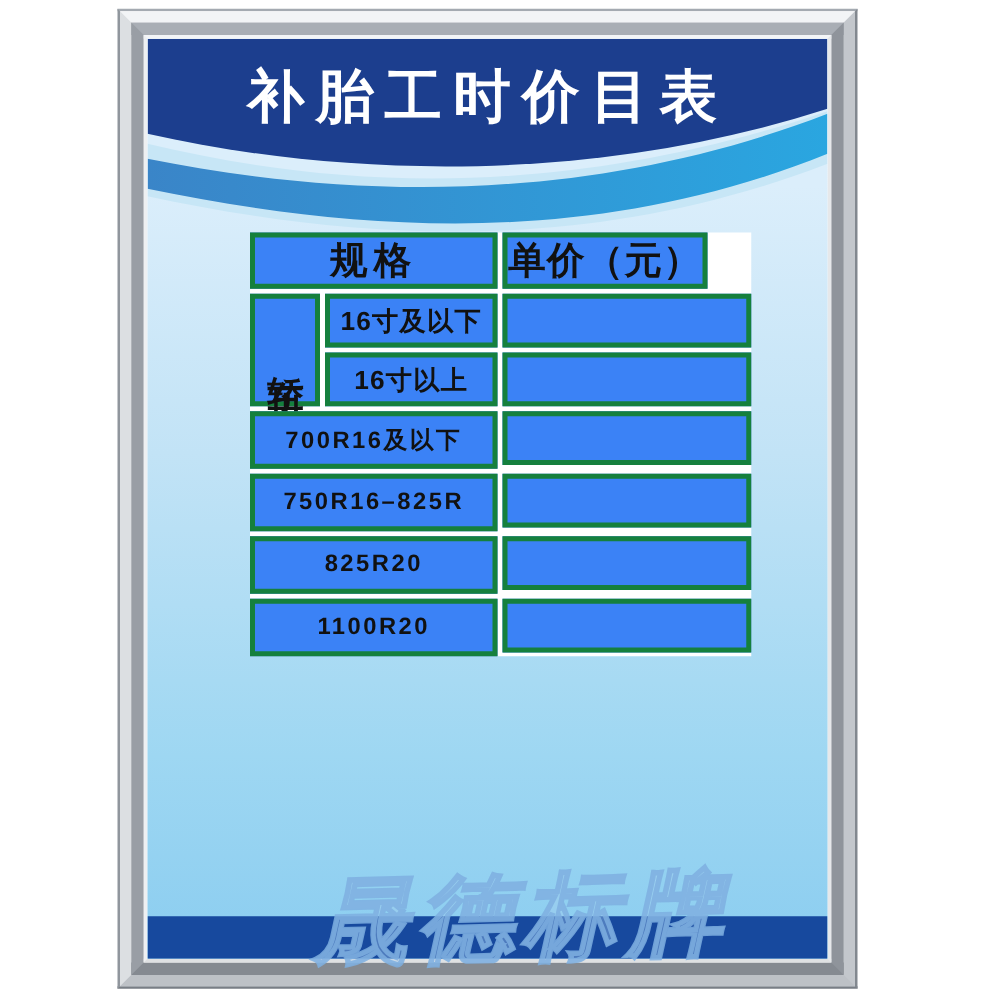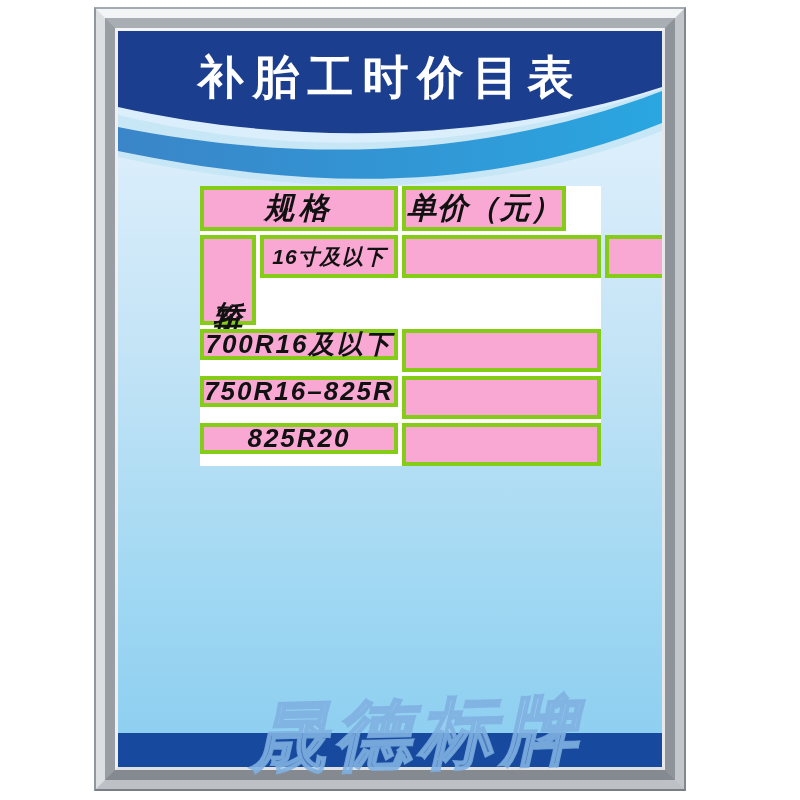--- a/index.html
+++ b/index.html
@@ -19,30 +19,30 @@
   
   .content{position:relative;width:100%;height:100%;overflow:hidden;
            background:linear-gradient(180deg,#dbeefb 16%,#c2e3f6 45%,#9ed7f2 78%,#8bcdf0 100%);}
   .swoosh{position:absolute;top:0;left:0;width:100%;height:160px;display:block;}
   .title{position:absolute;top:16px;left:0;width:100%;text-align:center;
          font-size:46px;font-weight:800;color:#ffffff;letter-spacing:9px;white-space:nowrap;}
 
   
   .table{position:absolute;left:82px;top:155px;width:401px;background:#ffffff;
          display:flex;flex-direction:column;gap:4px;}
-  .cell{box-sizing:border-box;background:#f9a8d4;border:4px solid #84cc16;color:#111111;
-        display:flex;align-items:center;justify-content:center;font-style:italic;}
+  .cell{box-sizing:border-box;background:#3b82f6;border:4px solid #15803d;color:#111111;
+        display:flex;align-items:center;justify-content:center;}
   .trow{display:flex;gap:4px;}
   .spec-h{width:198px;height:45px;font-size:30px;font-weight:600;letter-spacing:5px;}
   .price-h{width:164px;height:45px;font-size:30px;font-weight:600;letter-spacing:1px;}
-  .spec{width:198px;height:31px;font-size:26px;font-weight:600;letter-spacing:2px;}
+  .spec{width:198px;height:46px;font-size:19px;font-weight:600;letter-spacing:2px;}
   .price{width:199px;height:43px;}
   .glabel{width:56px;height:90px;font-size:29px;font-weight:600;
           writing-mode:vertical-rl;text-orientation:upright;letter-spacing:3px;}
-  .gcol{display:flex;flex-direction:row;gap:4px;border-radius:18px;}
+  .gcol{display:flex;flex-direction:column;gap:4px;border-radius:18px;}
   .gspec{width:138px;height:43px;font-size:21px;font-weight:600;letter-spacing:1px;}
   .gprice{width:199px;height:43px;}
 
   
   .footer-band{position:absolute;left:0;bottom:0;width:100%;height:34px;background:#17499e;}
   .watermark{position:absolute;left:250px;top:684px;z-index:9;white-space:nowrap;
              font-size:76px;font-weight:700;font-style:italic;letter-spacing:8px;
              color:rgba(162,203,238,0.40);-webkit-text-stroke:2px rgba(126,175,224,0.85);
              transform:rotate(-1.5deg);}
 </style>
@@ -74,39 +74,44 @@
 
               <div class="trow">
                 <div class="cell spec-h">规格</div>
                 <div class="cell price-h">单价（元）</div>
               </div>
 
               <div class="trow">
                 <div class="cell glabel">轿车</div>
                 <div class="gcol">
                   <div class="cell gspec">16寸及以下</div>
+                  <div class="cell gspec">16寸以上</div>
                 </div>
                 <div class="gcol">
                   <div class="cell gprice"></div>
                   <div class="cell gprice"></div>
                 </div>
               </div>
 
               <div class="trow">
                 <div class="cell spec">700R16及以下</div>
                 <div class="cell price"></div>
               </div>
               <div class="trow">
                 <div class="cell spec">750R16–825R</div>
                 <div class="cell price"></div>
               </div>
               <div class="trow">
                 <div class="cell spec">825R20</div>
                 <div class="cell price"></div>
               </div>
+              <div class="trow">
+                <div class="cell spec">1100R20</div>
+                <div class="cell price"></div>
+              </div>
 
             </div>
 
             <div class="footer-band"></div>
 
           </div>
         </div>
       </div>
     </div>
   </div>

